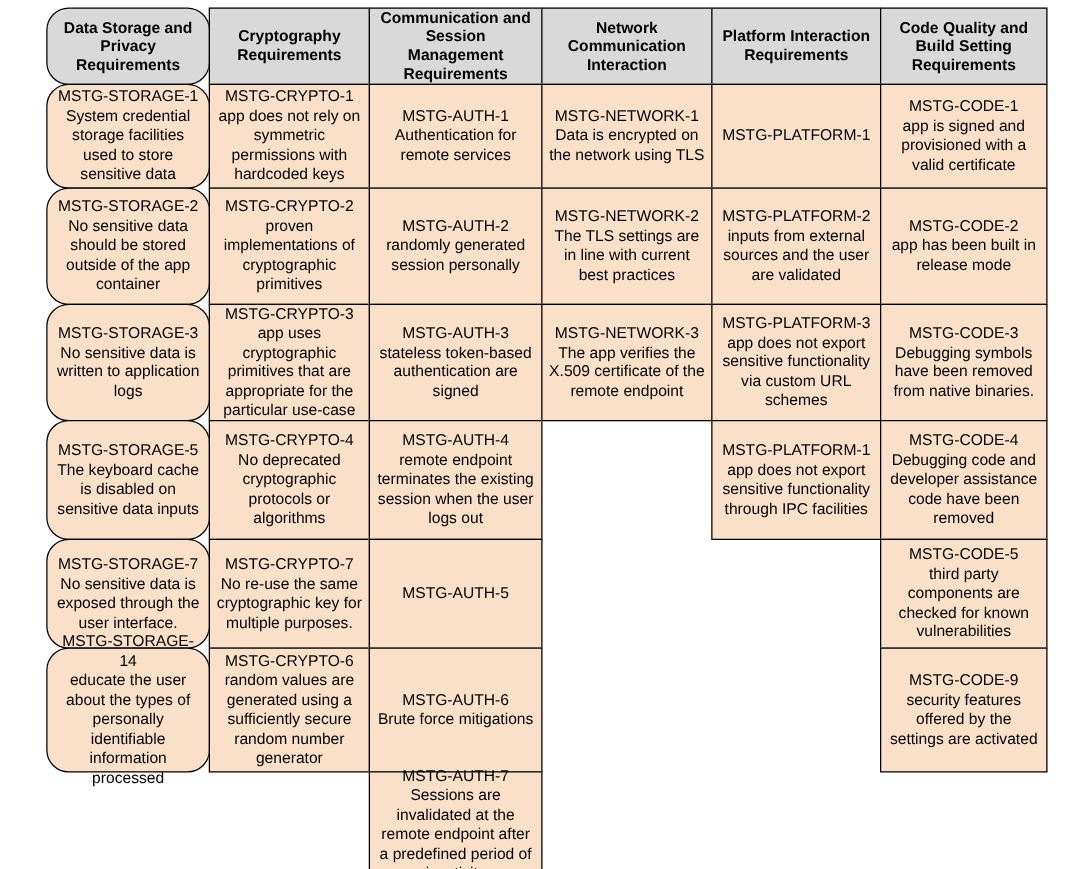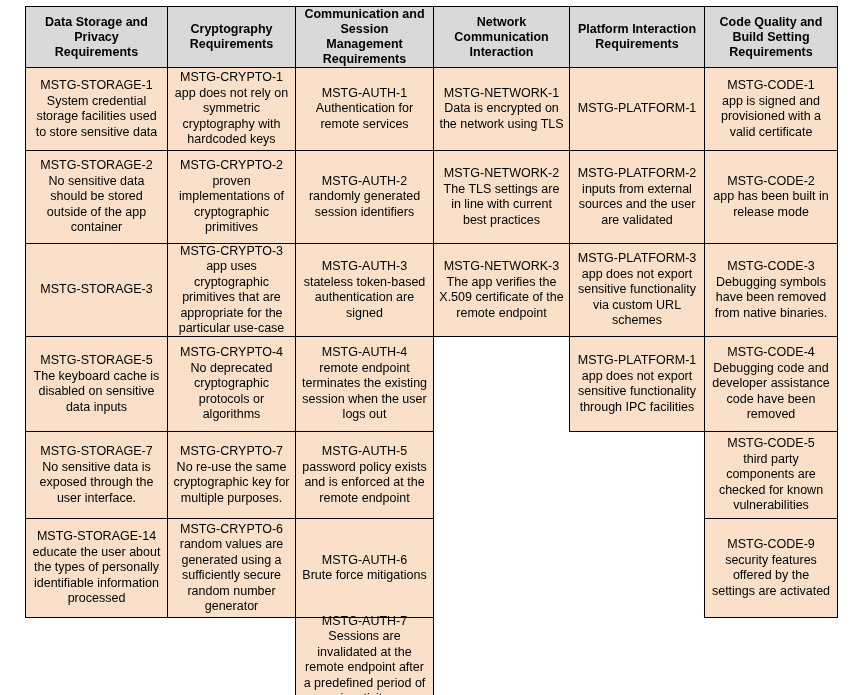--- a/index.html
+++ b/index.html
@@ -33,21 +33,21 @@
     margin-left: -1px;
     margin-top: -1px;
     box-sizing: border-box;
     display: flex;
     flex-direction: column;
     align-items: center;
     justify-content: center;
     text-align: center;
     padding: 6px 5px;
   }
-  .col:first-child .cell { margin-left: 0; }
+  .col:first-child .cell { margin-left: 12px; border-radius: 18px; }
   .header-cell {
     background: #d9d9d9;
     font-weight: bold;
     font-size: 12.5px;
     line-height: 15px;
     height: 62px;
   }
   .body-cell {
     background: #fae0c8;
     font-size: 12.5px;
@@ -73,40 +73,41 @@
     <div class="cell body-cell h-84">
       <span class="cell-id">MSTG-STORAGE-1</span>
       <span class="cell-desc">System credential storage facilities used to store sensitive data</span>
     </div>
     <div class="cell body-cell h-94">
       <span class="cell-id">MSTG-STORAGE-2</span>
       <span class="cell-desc">No sensitive data should be stored outside of the app container</span>
     </div>
     <div class="cell body-cell h-94">
       <span class="cell-id">MSTG-STORAGE-3</span>
+      <span class="cell-desc">No sensitive data is written to application logs</span>
     </div>
     <div class="cell body-cell h-96">
       <span class="cell-id">MSTG-STORAGE-5</span>
       <span class="cell-desc">The keyboard cache is disabled on sensitive data inputs</span>
     </div>
     <div class="cell body-cell h-88">
       <span class="cell-id">MSTG-STORAGE-7</span>
       <span class="cell-desc">No sensitive data is exposed through the user interface.</span>
     </div>
     <div class="cell body-cell h-100">
       <span class="cell-id">MSTG-STORAGE-14</span>
       <span class="cell-desc">educate the user about the types of personally identifiable information processed</span>
     </div>
   </div>
 
   <div class="col">
     <div class="cell header-cell">Cryptography Requirements</div>
     <div class="cell body-cell h-84">
       <span class="cell-id">MSTG-CRYPTO-1</span>
-      <span class="cell-desc">app does not rely on symmetric cryptography with hardcoded keys</span>
+      <span class="cell-desc">app does not rely on symmetric permissions with hardcoded keys</span>
     </div>
     <div class="cell body-cell h-94">
       <span class="cell-id">MSTG-CRYPTO-2</span>
       <span class="cell-desc">proven implementations of cryptographic primitives</span>
     </div>
     <div class="cell body-cell h-94">
       <span class="cell-id">MSTG-CRYPTO-3</span>
       <span class="cell-desc">app uses cryptographic primitives that are appropriate for the particular use-case</span>
     </div>
     <div class="cell body-cell h-96">
@@ -124,33 +125,32 @@
   </div>
 
   <div class="col">
     <div class="cell header-cell">Communication and Session Management Requirements</div>
     <div class="cell body-cell h-84">
       <span class="cell-id">MSTG-AUTH-1</span>
       <span class="cell-desc">Authentication for remote services</span>
     </div>
     <div class="cell body-cell h-94">
       <span class="cell-id">MSTG-AUTH-2</span>
-      <span class="cell-desc">randomly generated session identifiers</span>
+      <span class="cell-desc">randomly generated session personally</span>
     </div>
     <div class="cell body-cell h-94">
       <span class="cell-id">MSTG-AUTH-3</span>
       <span class="cell-desc">stateless token-based authentication are signed</span>
     </div>
     <div class="cell body-cell h-96">
       <span class="cell-id">MSTG-AUTH-4</span>
       <span class="cell-desc">remote endpoint terminates the existing session when the user logs out</span>
     </div>
     <div class="cell body-cell h-88">
       <span class="cell-id">MSTG-AUTH-5</span>
-      <span class="cell-desc">password policy exists and is enforced at the remote endpoint</span>
     </div>
     <div class="cell body-cell h-100">
       <span class="cell-id">MSTG-AUTH-6</span>
       <span class="cell-desc">Brute force mitigations</span>
     </div>
     <div class="cell body-cell h-86">
       <span class="cell-id">MSTG-AUTH-7</span>
       <span class="cell-desc">Sessions are invalidated at the remote endpoint after a predefined period of inactivity</span>
     </div>
   </div>

